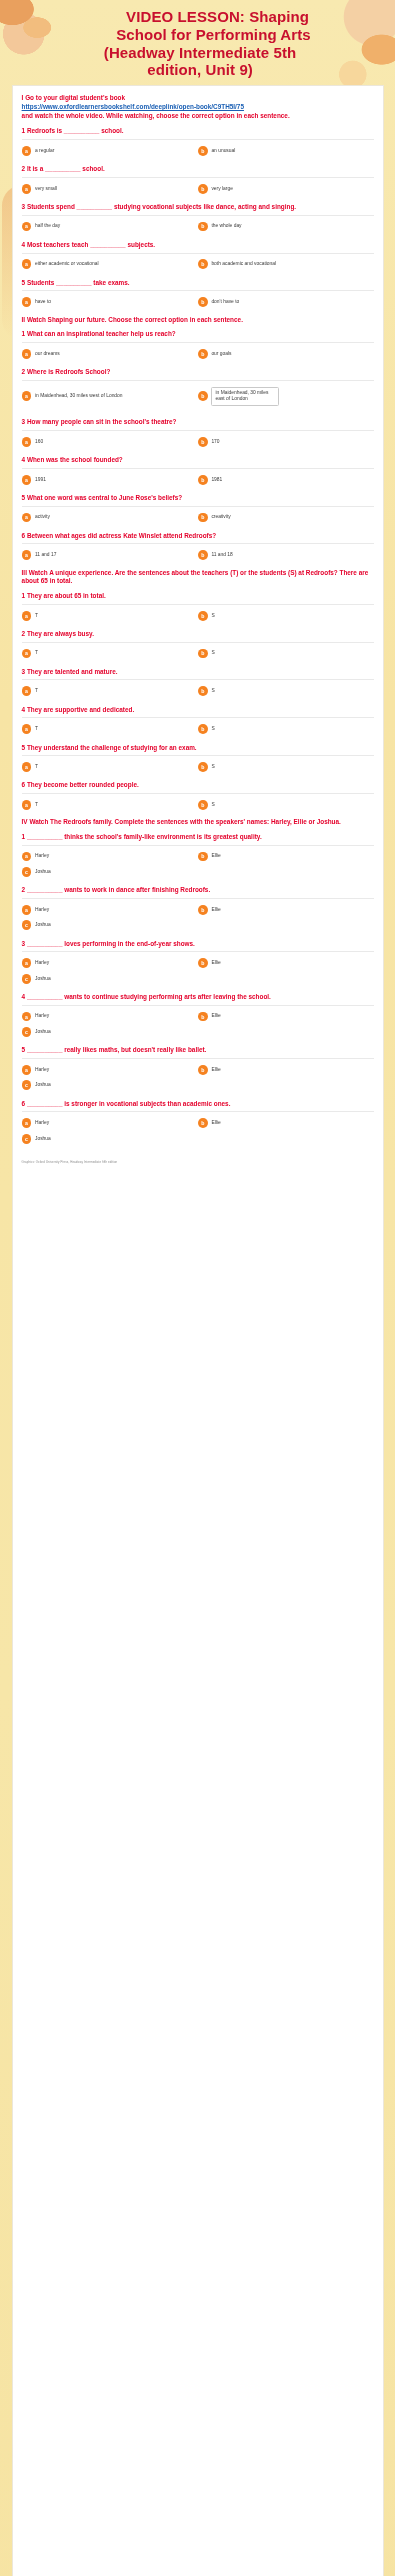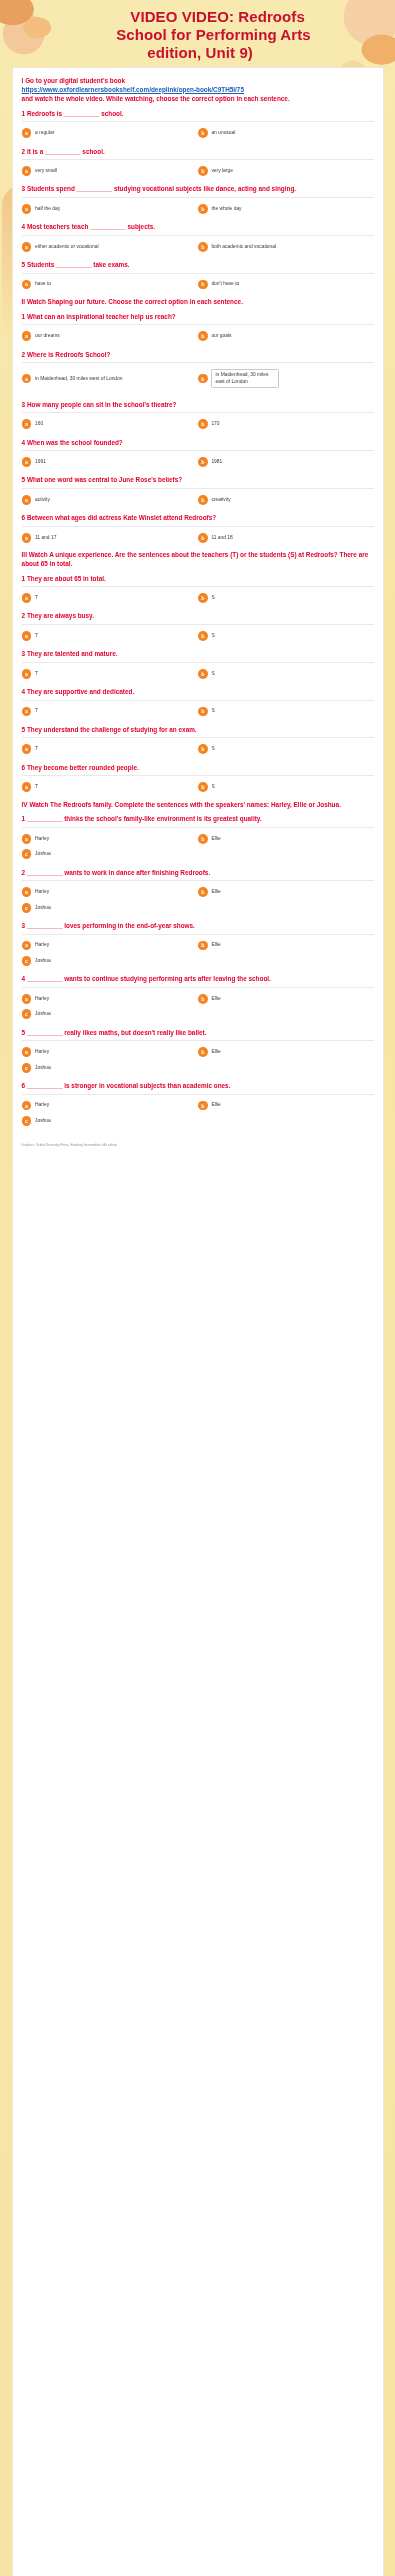--- a/index.html
+++ b/index.html
@@ -145,22 +145,23 @@
 </head>
 <body>
 
 <div class="page-bg"></div>
 <div class="deco leaf1"></div>
 <div class="deco leaf2"></div>
 <div class="deco leaf3"></div>
 
 <div class="hero">
   <h1>
-    <span>VIDEO VIDEO: Redroofs</span>
+    <span>VIDEO LESSON: Shaping</span>
     <span class="l2">School for Performing Arts</span>
+    <span class="l3">(Headway Intermediate 5th</span>
     <span class="l3">edition, Unit 9)</span>
   </h1>
 </div>
 
 <div class="sheet">
 
   <div class="intro">
     <span>I Go to your digital student's book</span><br>
     <span class="link">https://www.oxfordlearnersbookshelf.com/deeplink/open-book/C9TH5I/75</span><br>
     <span>and watch the whole video. While watching, choose the correct option in each sentence.</span>

